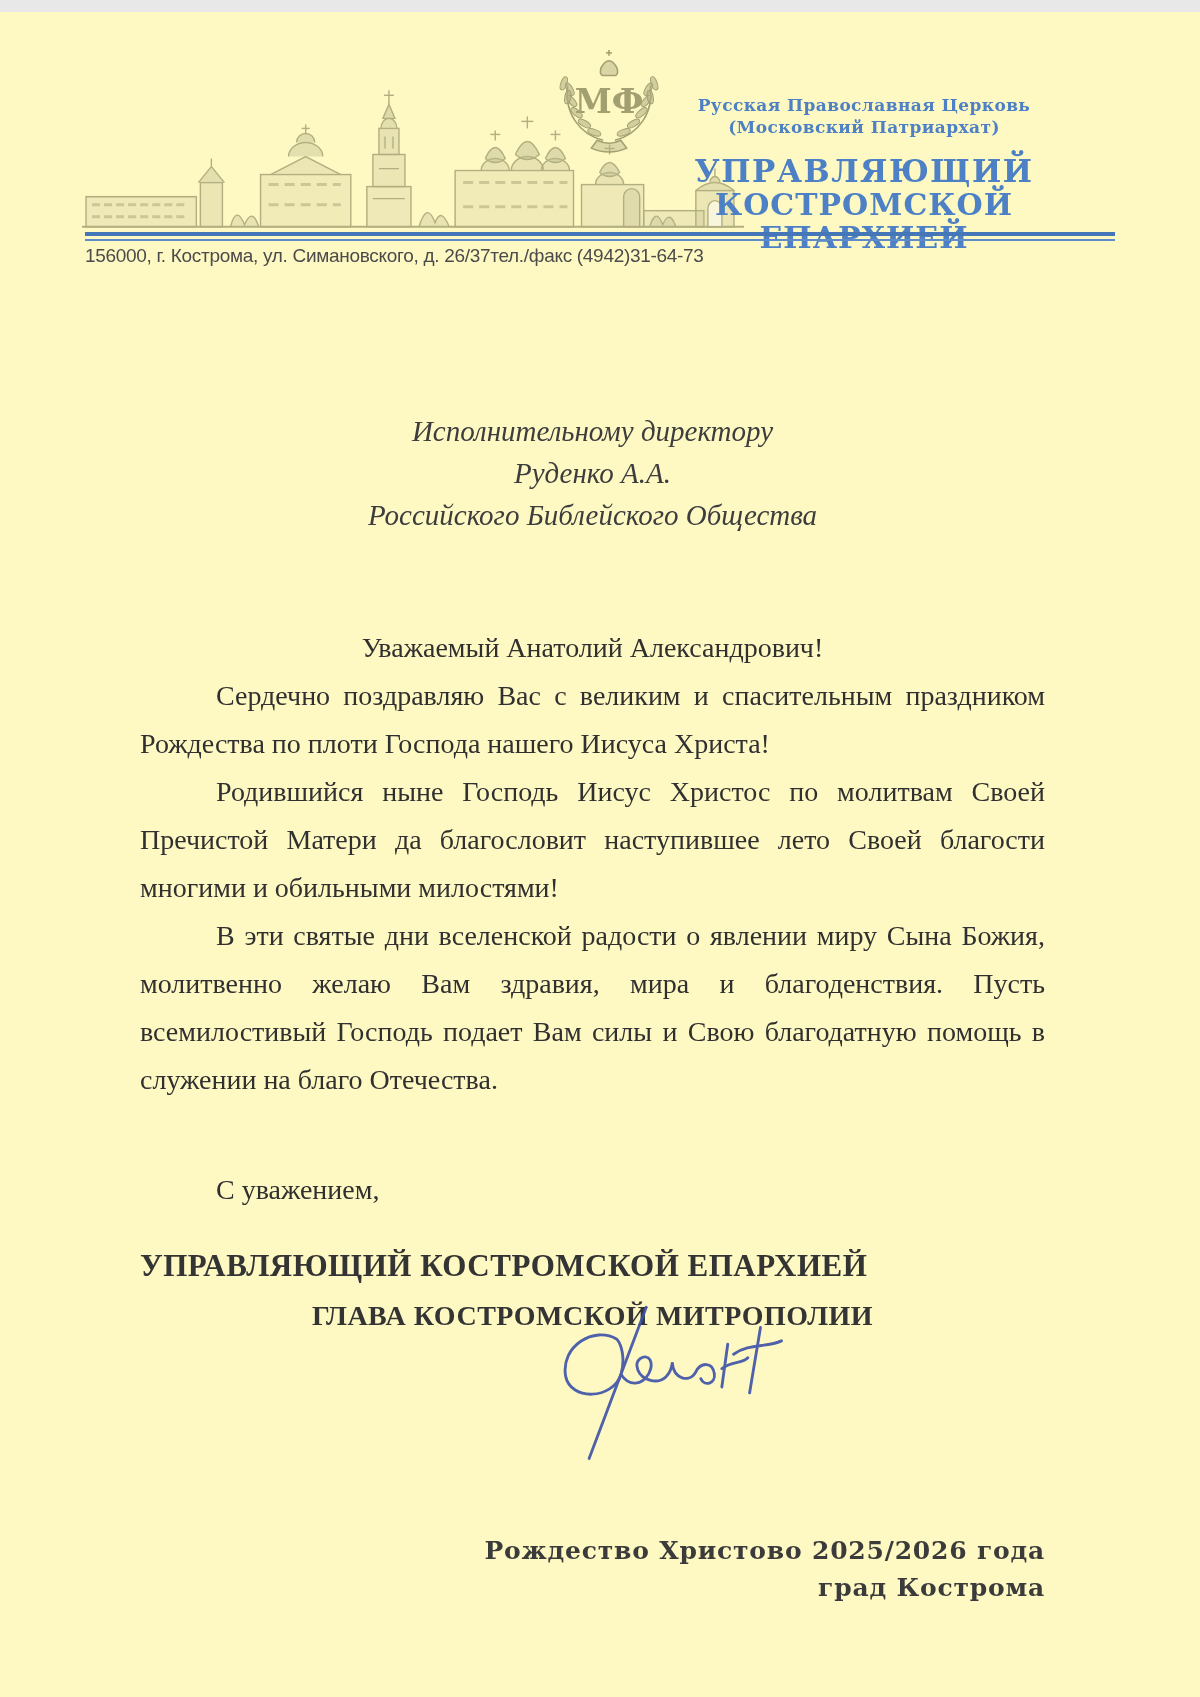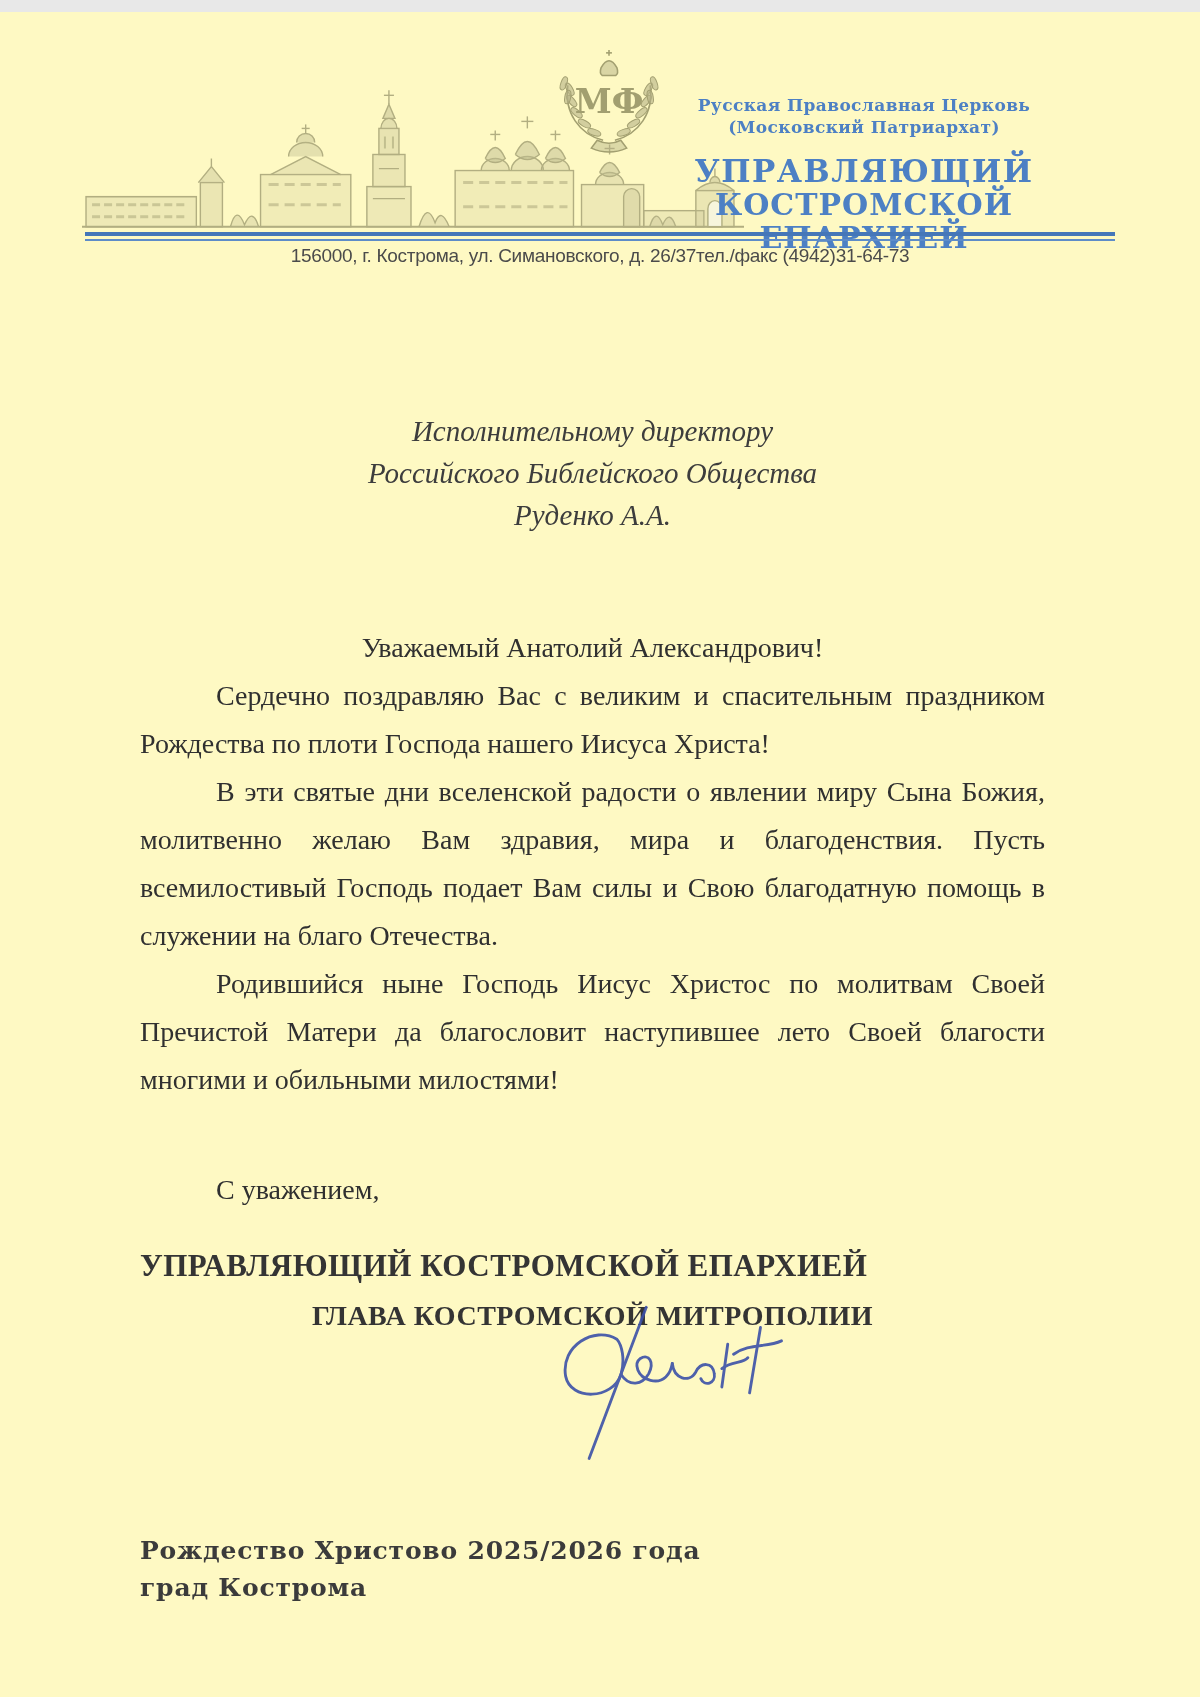--- a/index.html
+++ b/index.html
@@ -30,21 +30,21 @@
   .org-title2{font-size:30px;font-weight:bold;line-height:33px;letter-spacing:1px;}
   .divider{
     position:absolute;left:85px;top:220px;width:1030px;height:0;
     border-top:4px solid #4577b8;
   }
   .divider::after{
     content:"";position:absolute;left:0;top:3px;width:1030px;height:2px;background:#5e8cc8;
   }
   .address-row{
     position:absolute;left:85px;top:233px;width:1030px;
-    display:flex;justify-content:center;
+    display:flex;justify-content:flex-start;
     font-family:"Liberation Sans", sans-serif;
     font-size:19px;letter-spacing:-0.3px;color:#4b4b4b;
   }
   
   .recipient{
     position:absolute;left:140px;top:398px;width:905px;
     text-align:center;
     font-weight:normal;font-style:italic;
     font-size:29px;line-height:42px;color:#3d3d3d;
   }
@@ -65,21 +65,21 @@
     font-weight:bold;font-size:28px;color:#343434;word-spacing:7px;letter-spacing:.5px;
   }
   .rank2{
     margin:2px 0 0 0;text-align:center;
     font-weight:bold;font-size:28px;color:#343434;letter-spacing:.5px;
   }
   .signature-wrap{position:absolute;left:532px;top:1290px;width:252px;height:160px;z-index:3;}
   
   .footer-date{
     position:absolute;left:140px;top:1520px;width:905px;
-    text-align:left;
+    text-align:right;
     font-family:"DejaVu Serif", serif;
     font-weight:600;color:#3b3b3b;
     font-size:25px;line-height:37px;letter-spacing:.8px;
   }
 </style>
 </head>
 <body>
 
 <div class="page">
 
@@ -194,29 +194,29 @@
     <div class="divider"></div>
 
     <div class="address-row">
       <span>156000, г. Кострома, ул. Симановского, д. 26/37</span>
       <span>тел./факс (4942)31-64-73</span>
     </div>
   </div>
 
   <div class="recipient">
     <div>Исполнительному директору</div>
+    <div>Руденко А.А.</div>
     <div>Российского Библейского Общества</div>
-    <div>Руденко А.А.</div>
   </div>
 
   <div class="body-col">
     <p class="salutation">Уважаемый Анатолий Александрович!</p>
     <p class="par">Сердечно поздравляю Вас с великим и спасительным праздником Рождества по плоти Господа нашего Иисуса Христа!</p>
+    <p class="par">Родившийся ныне Господь Иисус Христос по молитвам Своей Пречистой Матери да благословит наступившее лето Своей благости многими и обильными милостями!</p>
     <p class="par">В эти святые дни вселенской радости о явлении миру Сына Божия, молитвенно желаю Вам здравия, мира и благоденствия. Пусть всемилостивый Господь подает Вам силы и Свою благодатную помощь в служении на благо Отечества.</p>
-    <p class="par">Родившийся ныне Господь Иисус Христос по молитвам Своей Пречистой Матери да благословит наступившее лето Своей благости многими и обильными милостями!</p>
 
     <p class="regards">С уважением,</p>
     <p class="signer-title">УПРАВЛЯЮЩИЙ КОСТРОМСКОЙ ЕПАРХИЕЙ</p>
     <p class="rank2">ГЛАВА КОСТРОМСКОЙ МИТРОПОЛИИ</p>
   </div>
 
   <svg class="signature-wrap" viewBox="0 0 300 190" fill="none" stroke="#3c51a8" stroke-width="3.4" stroke-linecap="round" stroke-linejoin="round" opacity="0.9">
     <title>Ферапонт</title>
 
     <path d="M136 6 L68 186"></path>

